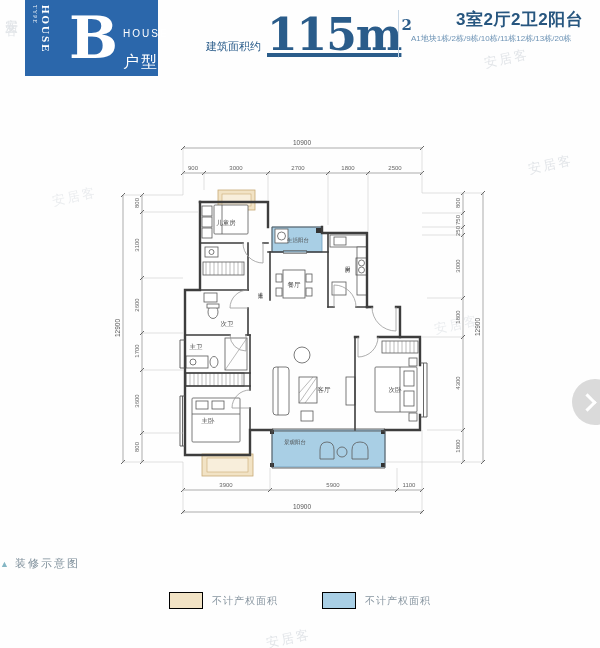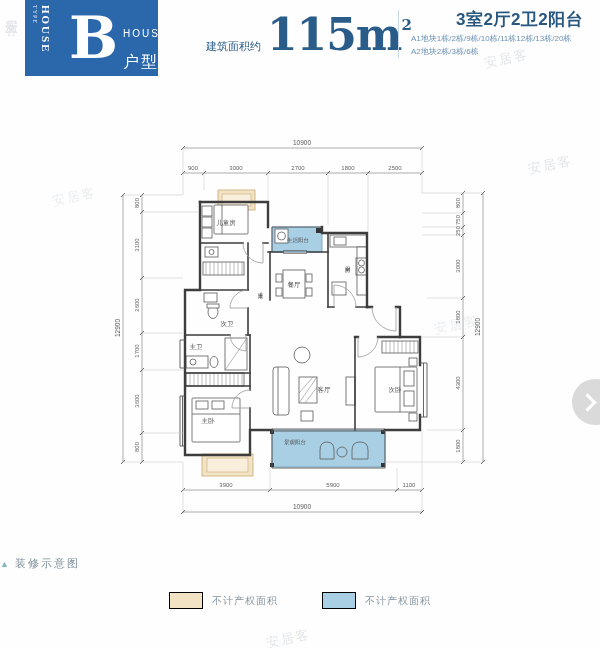--- a/index.html
+++ b/index.html
@@ -13,21 +13,21 @@
   .badge .vert span{writing-mode:vertical-rl;font-family:"Liberation Serif",serif;}
   .vt-type{font-size:6px;letter-spacing:1px;opacity:.9;}
   .vt-house{font-size:11px;font-weight:bold;letter-spacing:2px;}
   .badge .letter{position:absolute;left:44px;top:0px;font-family:"DejaVu Serif",serif;
                  font-size:58px;font-weight:bold;line-height:76px;}
   .badge .unit{position:absolute;left:98px;top:28px;}
   .badge .unit .en{font-size:10px;letter-spacing:2px;}
   .badge .unit .cn{font-size:16px;font-weight:normal;margin-top:13px;letter-spacing:2px;}
   .area{position:absolute;left:206px;top:12px;display:flex;align-items:baseline;color:#2a5c8a;}
   .area .prefix{font-size:11px;margin-right:6px;}
-  .area .value{font-family:"DejaVu Serif",serif;font-size:44px;font-weight:bold;line-height:46px;letter-spacing:-1px;}
+  .area .value{font-family:"DejaVu Serif",serif;font-size:44px;font-weight:bold;line-height:46px;letter-spacing:-1px;text-decoration:underline;}
   .area sup{font-size:15px;font-weight:bold;position:relative;top:-20px;font-family:"DejaVu Serif",serif;}
   .divider{position:absolute;left:398px;top:10px;width:1px;height:48px;background:#c9d8e6;}
   .summary{position:absolute;left:411px;top:8px;color:#27567f;}
   .summary .title{font-size:17px;font-weight:bold;letter-spacing:.5px;margin-left:45px;}
   .summary .line{font-size:8px;color:#6d93b5;margin-top:3px;line-height:10px;}
   
   svg.plan{position:absolute;left:80px;top:130px;}
   .wall{stroke:#3d3d3d;stroke-width:2.4;fill:none;stroke-linecap:square;}
   .wall2{stroke:#3d3d3d;stroke-width:1.6;fill:none;stroke-linecap:square;}
   .thin{stroke:#555;stroke-width:.9;fill:none;}
@@ -88,21 +88,20 @@
     <span class="prefix">建筑面积约</span>
     <span class="value">115m</span>
     <sup>2</sup>
   </div>
 
   <div class="divider"></div>
 
   <div class="summary">
     <div class="title">3室2厅2卫2阳台</div>
     <div class="line">A1地块1栋/2栋/9栋/10栋/11栋12栋/13栋/20栋</div>
-    <div class="line">A2地块2栋/3栋/6栋</div>
   </div>
 
   <svg class="plan" width="430" height="400" viewBox="0 0 430 400">
 
     <g>
       <rect x="192" y="97" width="50" height="25" fill="#a9cfe5" stroke="#6f9fbe" stroke-width=".8"></rect>
       <rect x="192" y="300" width="113" height="37" fill="#a9cfe5" stroke="#6f9fbe" stroke-width=".8"></rect>
     </g>
     <g>
       <rect x="138" y="60" width="37" height="20" fill="#f2e3c5" stroke="#c9ab77" stroke-width=".8"></rect>

